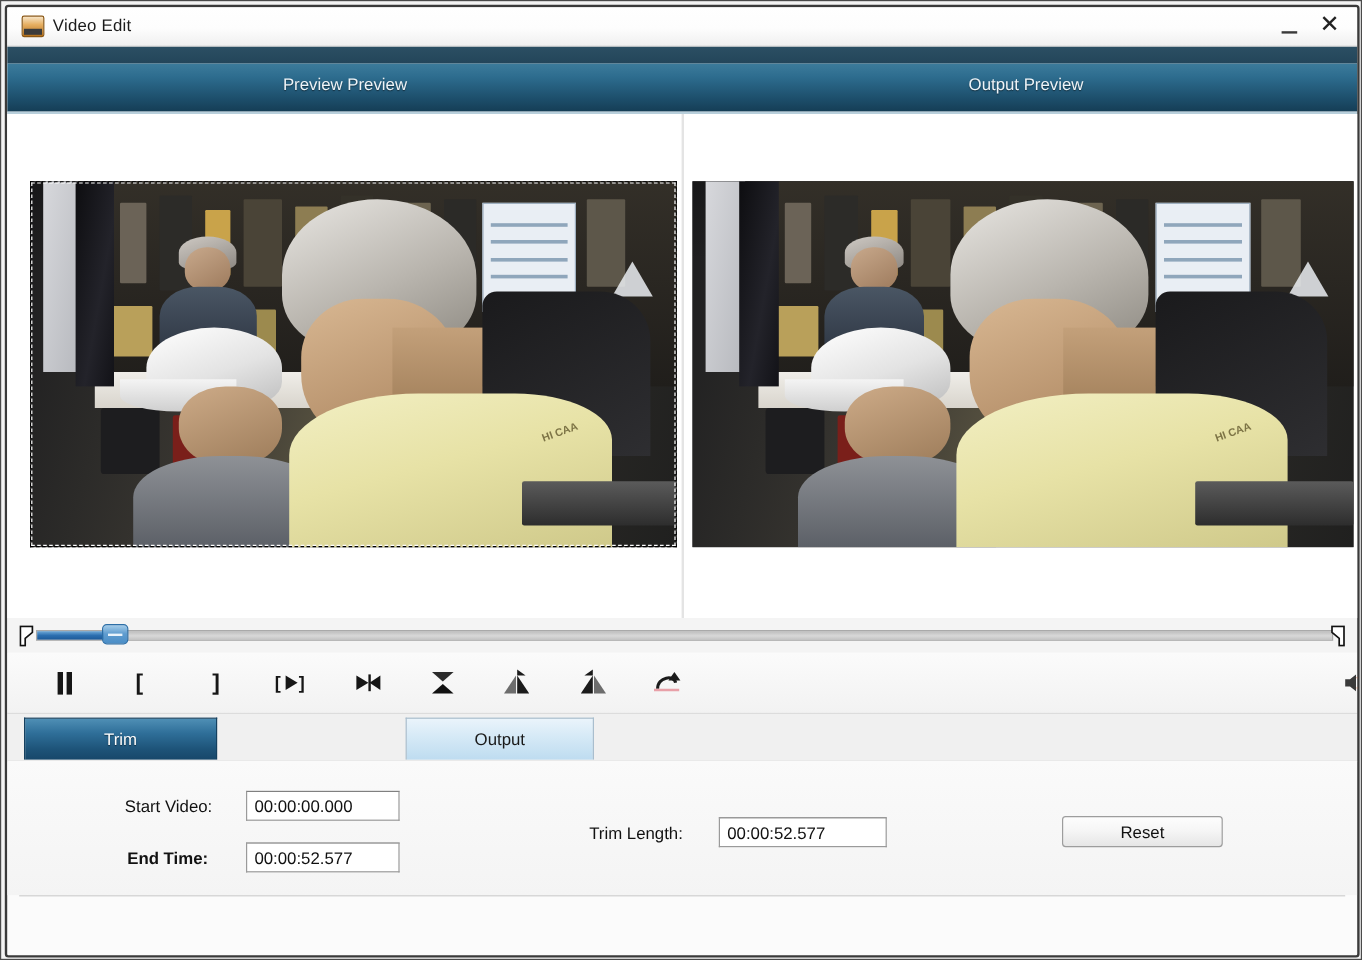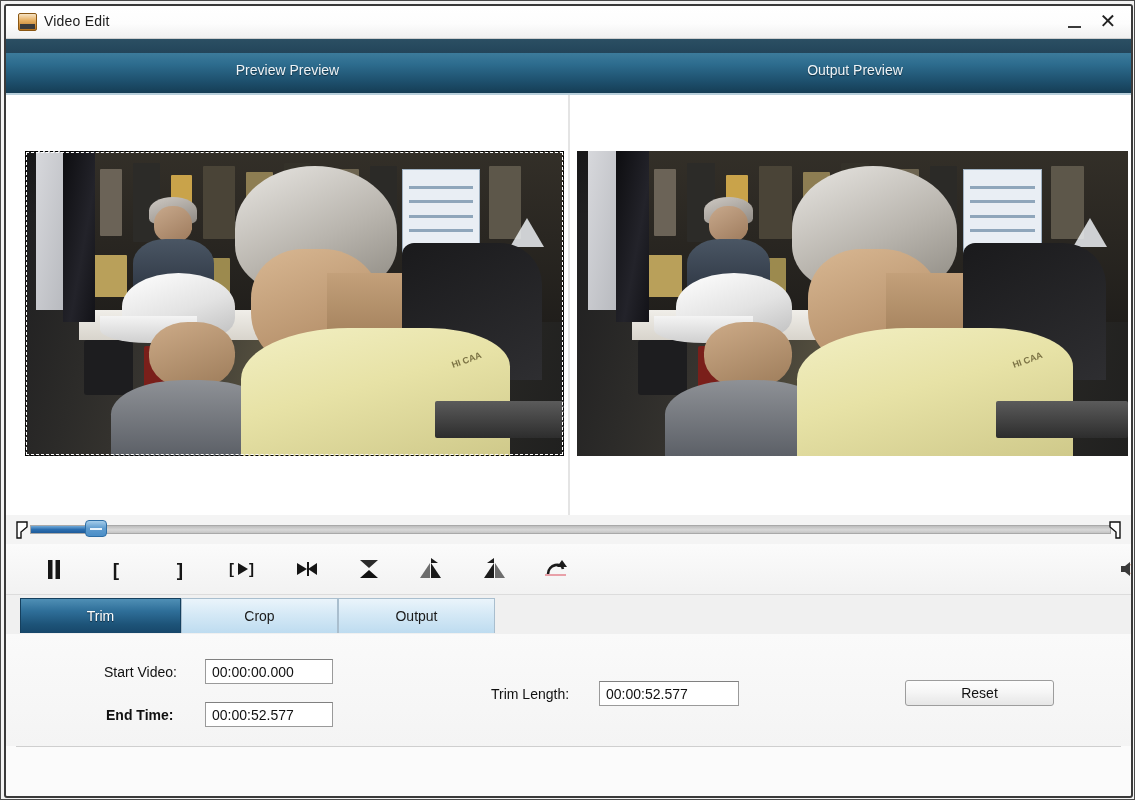--- a/index.html
+++ b/index.html
@@ -485,35 +485,34 @@
            <path d="M12 5 q5 5 0 10" stroke="#c9663a" stroke-width="2" fill="none"></path>
            <path d="M13 3 q8 7 0 14" stroke="#e08a4f" stroke-width="2" fill="none"></path>
          </svg>
        </div>
 
      </div>
    </div>
 
    <div class="edit-tabs">
      <div class="etab active" style="left:14px;width:161px;">Trim</div>
-     <div class="etab" style="left:175px;width:157px;">Crop</div>
      <div class="etab" style="left:332px;width:157px;">Output</div>
    </div>
 
    <div class="trim-panel">
      <div class="fld-label" style="left:98px;top:30px;">Start Video:</div>
      <input class="fld-input" style="left: 199px; top: 25px; width: 128px; height: 25px;" value="00:00:00.000">
 
      <div class="fld-label" style="left:100px;top:73px;font-weight:bold;">End Time:</div>
      <input class="fld-input" style="left: 199px; top: 68px; width: 128px; height: 25px;" value="00:00:52.577">
 
      <div class="fld-label" style="left:485px;top:52px;">Trim Length:</div>
      <input class="fld-input" style="left: 593px; top: 47px; width: 140px; height: 25px;" value="00:00:52.577">
 
-     <div class="btn" style="left:899px;top:46px;width:149px;height:26px;">Reset</div>
+     <div class="btn" style="left:879px;top:46px;width:134px;height:26px;">Reset</div>
    </div>
 
    <div class="sep-line"></div>
 
 
   </div>
  </div>
 </div>
 
 </body></html>

